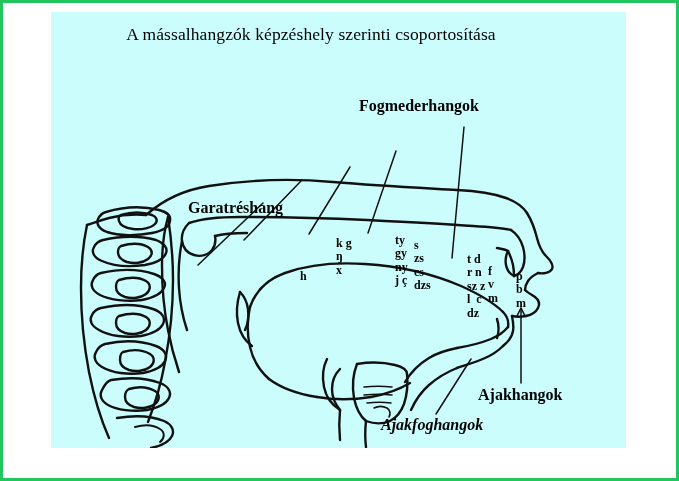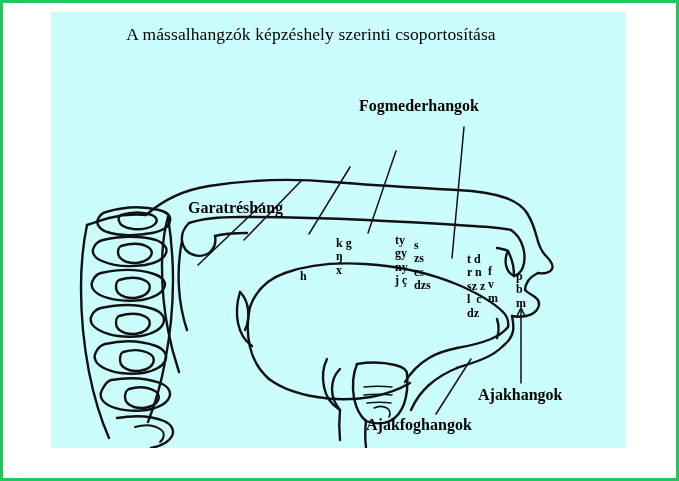--- a/index.html
+++ b/index.html
@@ -271,21 +271,21 @@
 
     <div class="callout" style="left:308px; top:86px;">Fogmederhangok</div>
 
 
 
 
     <div class="callout" style="left:137px; top:188px;">Garatréshang</div>
 
     <div class="callout" style="left:427px; top:375px;">Ajakhangok</div>
 
-    <div class="callout" style="left:315px; top:405px;">Ajakfoghangok</div>
+    <div class="callout" style="left:330px; top:405px;font-style:italic;">Ajakfoghangok</div>
 
     <div class="phoneme-group" style="left:249px; top:258px;">
       <span class="prow">h</span>
     </div>
 
     <div class="phoneme-group pg-center" style="left:285px; top:225px;">
       <span class="prow">k g</span>
       <span class="prow">ŋ</span>
       <span class="prow">x</span>
     </div>

